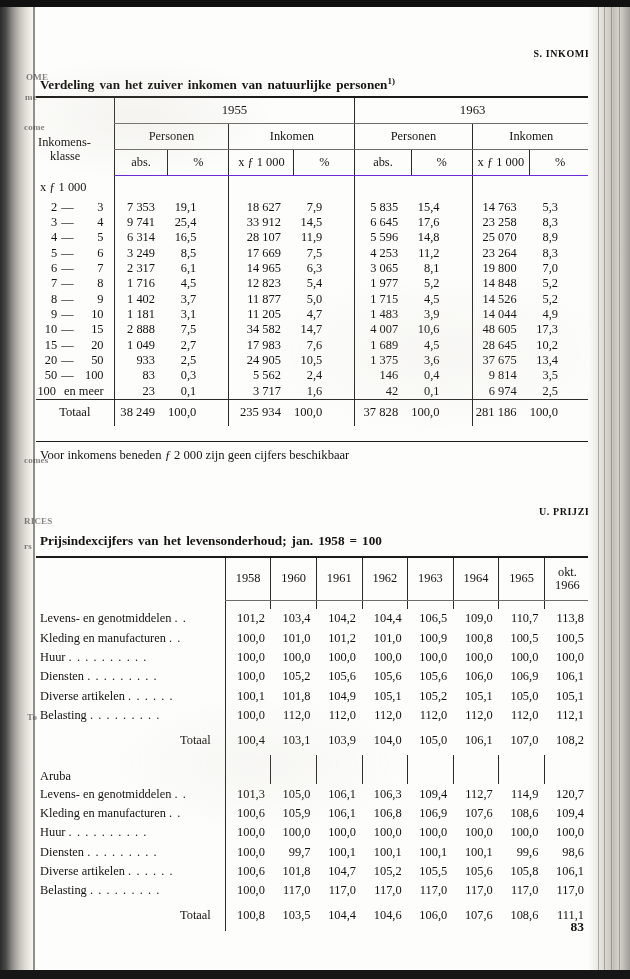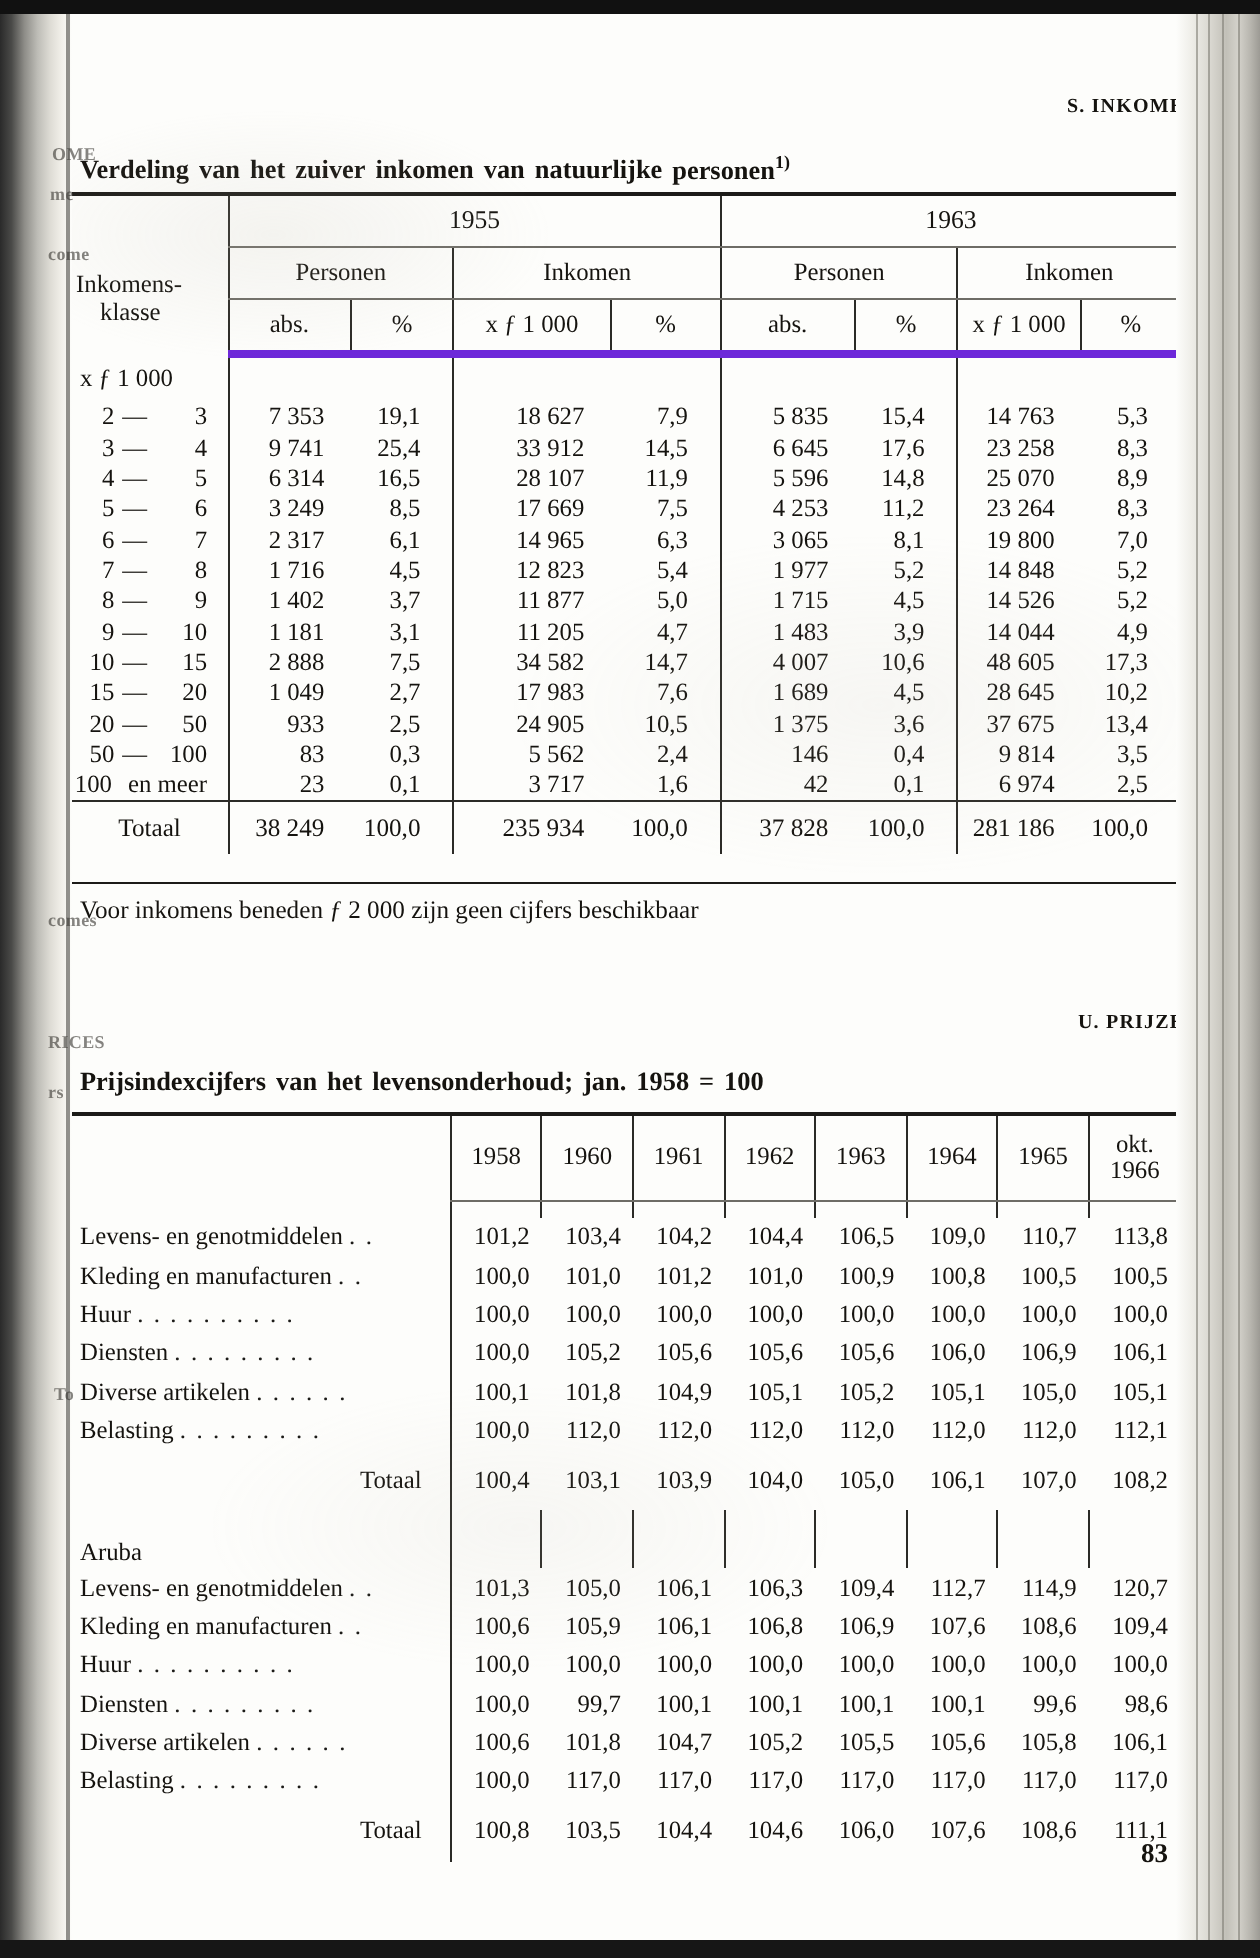--- a/index.html
+++ b/index.html
@@ -57,25 +57,25 @@
   table{border-collapse:collapse;position:absolute;}
   td,th{padding:0;font-weight:400;vertical-align:middle;}
 
   
   #t1{left:36px;top:96px;width:554px;font-size:12.4px;}
   #t1 th,#t1 td{font-size:12.4px;}
   #t1 .hrow th{text-align:center;font-weight:400;}
   #t1 .yr{font-size:12.8px;}
   #t1 .vl{border-left:1px solid #2b2a26;}
   #t1 .bt{border-top:1px solid #2b2a26;}
-  #t1 .bb{border-bottom:4px solid #6d28d9;}
+  #t1 .bb{border-bottom:1px solid #6d28d9;}
   #t1 .thin{border-bottom:1px solid #6e6c66;}
   #t1 .lbl{text-align:left;padding-left:4px;white-space:nowrap;}
   #t1 .num{text-align:right;padding-right:13px;white-space:nowrap;}
-  #t1 .numc{text-align:right;padding-right:16px;white-space:nowrap;}
+  #t1 .numc{text-align:right;padding-right:32px;white-space:nowrap;}
   #t1 .hcell{height:25px;}
   #t1 .drow td{height:15.35px;}
   #t1 .kls{text-align:right;padding-right:10px;white-space:nowrap;font-size:12.4px;}
   #t1 .dash{padding:0 4px;}
   #t1 .lo{display:inline-block;width:20px;text-align:right;}
   #t1 .hi{display:inline-block;width:26px;text-align:right;}
   #t1 .topline{border-top:2px solid #1c1b18;}
   #t1 .totrow td{height:26px;font-size:12.6px;}
 
   .note{position:absolute;font-size:12.6px;white-space:nowrap;}
@@ -583,15 +583,15 @@
   </div>
   <div class="top-dark"></div>
   <div class="bot-dark"></div>
 
   <div class="bleed" style="left:2px;top:72px;">OME</div>
   <div class="bleed" style="left:1px;top:92px;">me</div>
   <div class="bleed" style="left:0px;top:122px;">come</div>
   <div class="bleed" style="left:0px;top:455px;">comes</div>
   <div class="bleed" style="left:0px;top:516px;">RICES</div>
   <div class="bleed" style="left:0px;top:541px;">rs</div>
-  <div class="bleed" style="left:3px;top:692px;">To</div>
+  <div class="bleed" style="left:3px;top:712px;">To</div>
 
 </div>
 
 </body></html>

